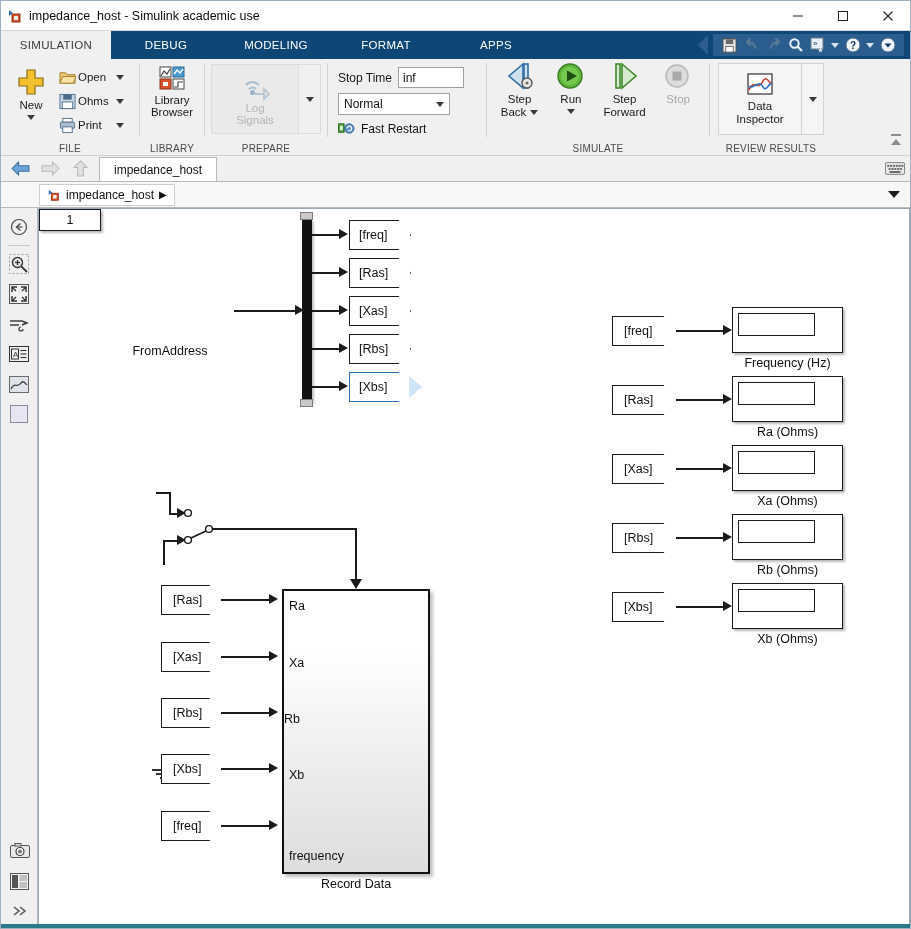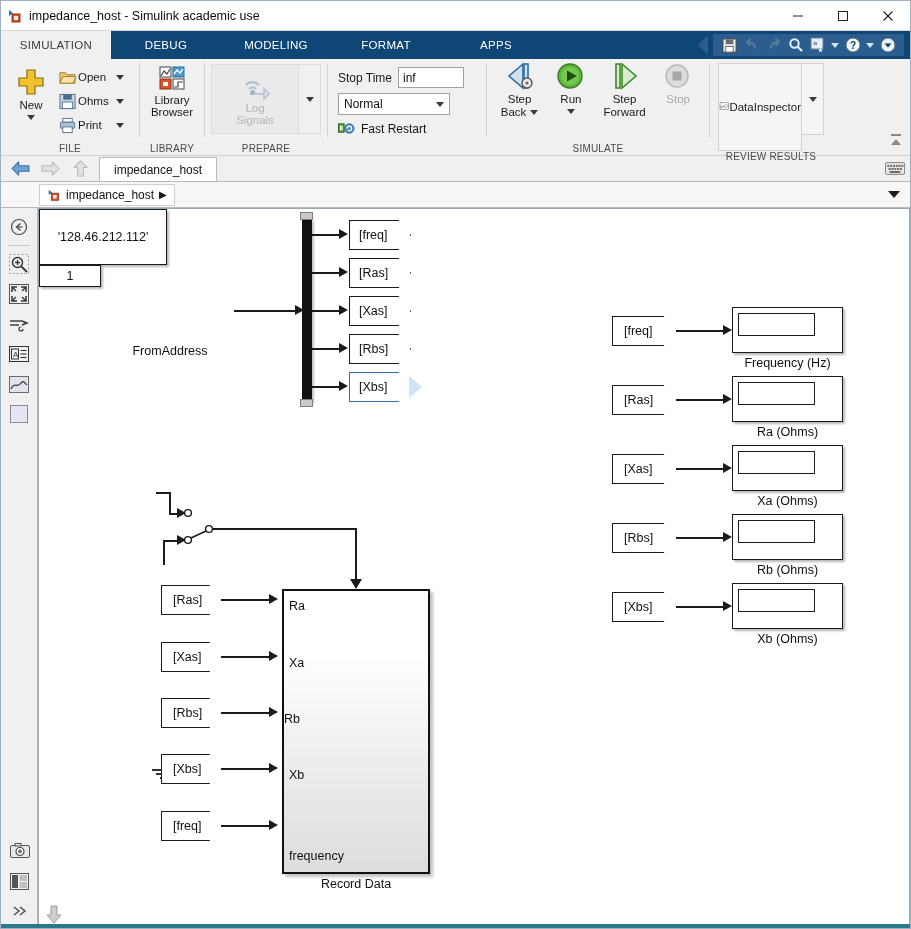--- a/index.html
+++ b/index.html
@@ -103,21 +103,21 @@
     padding:0 5px; font-size:12px; color:#111; margin-bottom:6px;
   }
   .fastrestart { display:flex; align-items:center; gap:6px; font-size:12px; color:#111; }
 
   .prep-box {
     border:1px solid #dcdcdc; background:#eaeaea;
     width:88px; height:70px; display:flex; flex-direction:column;
     align-items:center; justify-content:center; color:#b4b4b4; font-size:11.5px;
   }
   .prep-split { width:22px; height:70px; display:flex;align-items:center;justify-content:center; border:1px solid #dcdcdc; border-left:none; background:#f0f0f0;}
-  .di-box { border:1px solid #d3d3d3; background:#f5f5f5; width:84px; height:88px; display:flex;align-items:center;justify-content:center; }
+  .di-box { border:1px solid #d3d3d3; background:#f5f5f5; width:84px; height:72px; display:flex;flex-direction:column;align-items:center;justify-content:center; }
   .ribbon-collapse { position:absolute; right:6px; bottom:4px; }
 
   
   .doctabs {
     flex:0 0 26px; height:26px; display:flex; align-items:flex-end;
     background:#f0f0f0; border-bottom:1px solid #b9b9b9;
     padding-left:4px;
   }
   .navarrow { width:30px; height:26px; display:flex; align-items:center; justify-content:center; }
   .doctab {
@@ -627,26 +627,20 @@
           <svg width="18" height="14" viewBox="0 0 18 14">
               <path d="M3 3 L8 7 L3 11 M9 3 L14 7 L9 11" fill="none" stroke="#555" stroke-width="1.6"></path>
             </svg>
         </div>
       </div>
     </div>
 
     <div class="canvaswrap">
       <div class="canvas">
 
-        <div class="rectblk" style="left:67px; top:75px; width:128px; height:56px;">
-          <span>'128.46.212.112'</span>
-          <svg style="position:absolute;left:6px;bottom:2px" width="18" height="20" viewBox="0 0 18 20">
-            <path d="M6 1 h6 v9 h4 l-7 8 l-7 -8 h4 z" fill="#cfcfcf" stroke="#9a9a9a" stroke-width="1"></path>
-          </svg>
-        </div>
         <div class="caption" style="left:67px; top:135px; width:128px;">FromAddress</div>
 
         <div class="wire" style="left:195px; top:101px; width:67px; height:1.6px;"></div>
         <div class="arrowhead" style="left:256px; top:96px;"></div>
 
         <div class="mux" style="left:263px; top:10px; width:10px; height:183px;"></div>
         <div class="muxhandle" style="left:261px; top:3px;"></div>
         <div class="muxhandle" style="left:261px; top:190px;"></div>
 
         <div class="wire" style="left:273px; top:25px; width:33px; height:1.6px;"></div>

